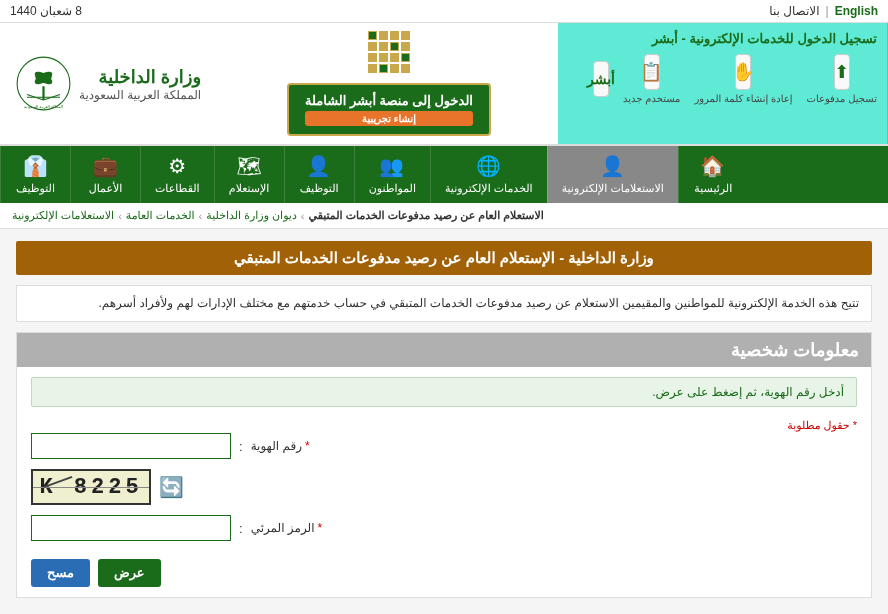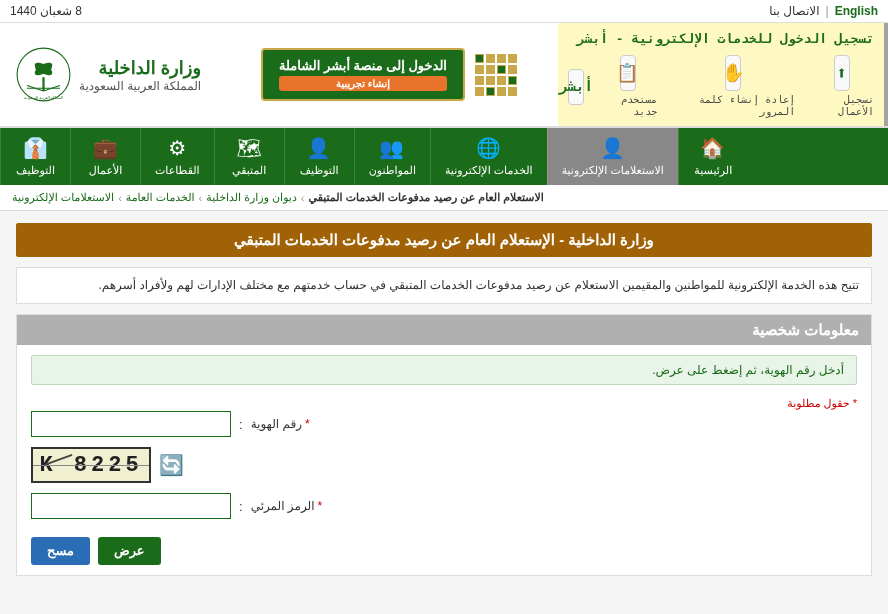--- a/index.html
+++ b/index.html
@@ -25,24 +25,23 @@
     .header-area {
       background: #fff;
       display: flex;
       align-items: stretch;
       border-bottom: 2px solid #ddd;
     }
 
     
     .login-section {
       flex: 0 0 330px;
-      border-right: 4px solid #a3a3a3;
+      border-right: 1px solid #a3a3a3;
       padding: 8px 10px;
-      background: #fef9c3;
-      font-family: Liberation Mono, monospace;
+      background: #5eead4;
     }
     .login-title {
       color: #1a6b1a;
       font-weight: bold;
       font-size: 13px;
       margin-bottom: 8px;
       text-align: right;
     }
     .login-icons {
       display: flex;
@@ -205,21 +204,21 @@
     
     .section-card {
       background: #fff;
       border: 1px solid #ddd;
     }
     .section-header {
       background: #b0b0b0;
       color: #fff;
       padding: 6px 12px;
       font-weight: bold;
-      font-size: 15px;
+      font-size: 18px;
       text-align: right;
     }
     .section-body {
       padding: 10px 14px;
     }
 
     
     .info-note {
       background: #e8f4e8;
       border: 1px solid #c0d8c0;
@@ -358,38 +357,38 @@
   </div>
 </div>
 
 <div class="header-area">
 
   <div class="login-section">
     <div class="login-title">تسجيل الدخول للخدمات الإلكترونية - أبشر</div>
     <div class="login-icons">
       <div class="login-icon-item">
         <div class="icon-box">⬆</div>
-        <span>تسجيل الأعمال</span>
+        <span>تسجيل مدفوعات</span>
       </div>
       <div class="login-icon-item">
         <div class="icon-box">✋</div>
         <span>إعادة إنشاء كلمة المرور</span>
       </div>
       <div class="login-icon-item">
         <div class="icon-box">📋</div>
         <span>مستخدم جديد</span>
       </div>
       <div class="login-icon-item">
         <div class="icon-box" style="font-size:14px;font-weight:bold;color:#1a6b1a;">أبشر</div>
       </div>
     </div>
   </div>
 
   <div class="absher-banner">
-    <div style="display:flex;align-items:center;gap:10px;">
+    <div style="display:flex;align-items:center;gap:10px;flex-direction:column;">
 
       <div style="display:grid;grid-template-columns:repeat(4,9px);gap:2px;">
         <div style="width:9px;height:9px;background:#c8a84b;"></div>
         <div style="width:9px;height:9px;background:#c8a84b;"></div>
         <div style="width:9px;height:9px;background:#c8a84b;"></div>
         <div style="width:9px;height:9px;background:#1a6b1a;border:1px solid #c8a84b;"></div>
         <div style="width:9px;height:9px;background:#c8a84b;"></div>
         <div style="width:9px;height:9px;background:#1a6b1a;border:1px solid #c8a84b;"></div>
         <div style="width:9px;height:9px;background:#c8a84b;"></div>
         <div style="width:9px;height:9px;background:#c8a84b;"></div>
@@ -450,21 +449,21 @@
   <div class="nav-item">
     <span class="nav-icon">👥</span>
     <span>المواطنون</span>
   </div>
   <div class="nav-item">
     <span class="nav-icon">👤</span>
     <span>التوظيف</span>
   </div>
   <div class="nav-item">
     <span class="nav-icon">🗺</span>
-    <span>المتبقي</span>
+    <span>الإستعلام</span>
   </div>
   <div class="nav-item">
     <span class="nav-icon">⚙</span>
     <span>القطاعات</span>
   </div>
   <div class="nav-item">
     <span class="nav-icon">💼</span>
     <span>الأعمال</span>
   </div>
   <div class="nav-item">

